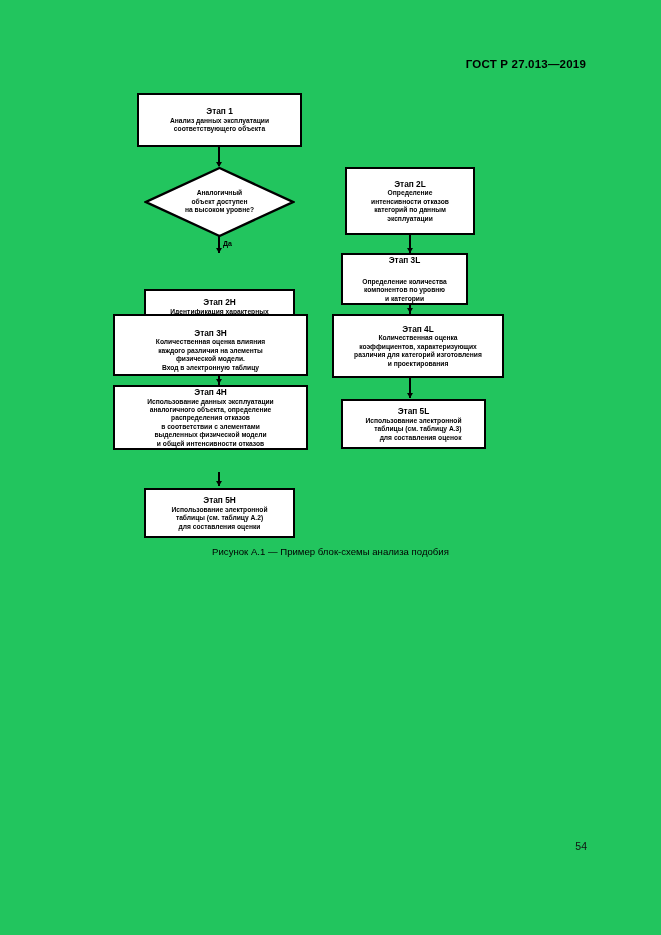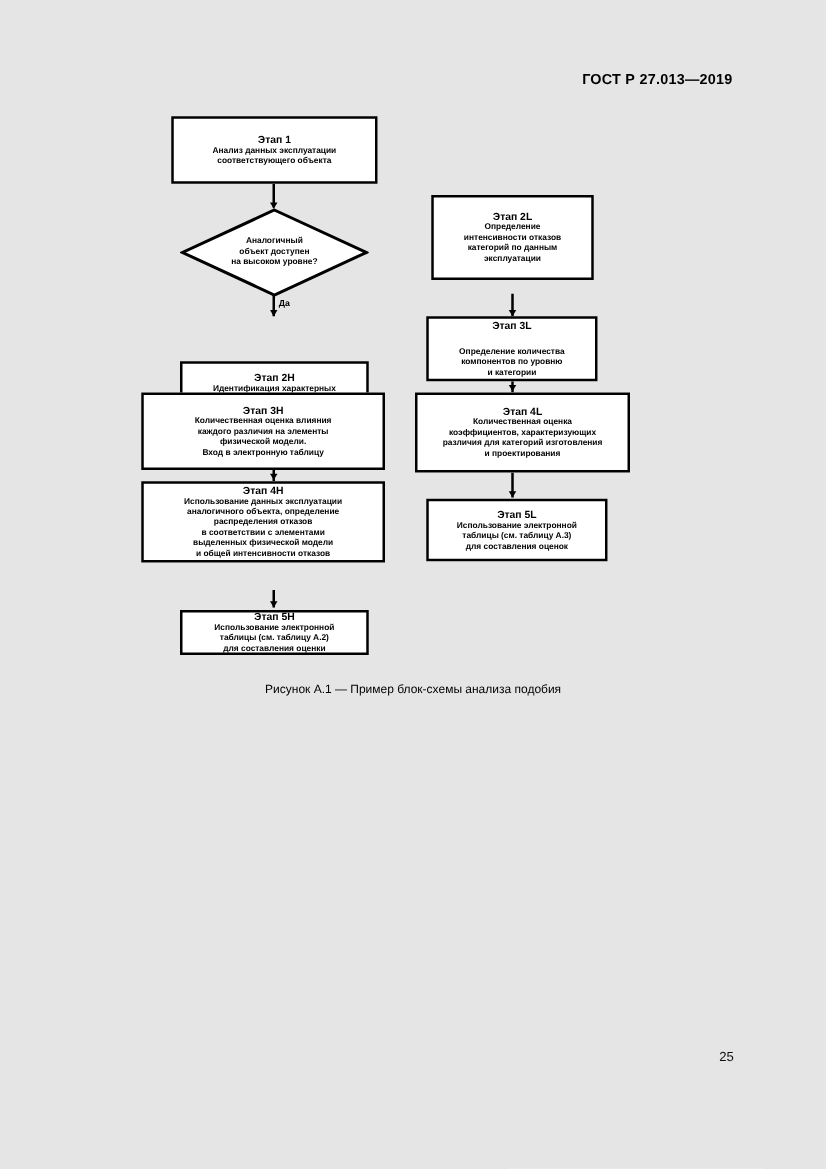--- a/index.html
+++ b/index.html
@@ -14,21 +14,21 @@
     font-family: "Liberation Sans", sans-serif;
     color: #000000;
     overflow: hidden;
   }
 
   .page {
     position: absolute;
     left: 0; top: 0;
     width: 661px;
     height: 935px;
-    background: #e5e5e5;
+    background: #22c55e;
   }
 
   
   .running-head {
     position: absolute;
     right: 75px;
     top: 58px;
     font-size: 11.5px;
     font-weight: bold;
     letter-spacing: 0.2px;
@@ -182,21 +182,21 @@
       <div class="body">
         <span class="ln">Идентификация характерных</span>
         <span class="ln">различий объекта и вход</span>
         <span class="ln">в электронную таблицу</span>
       </div>
     </div>
 
     <div class="conn" style="left:218px; top:305px; height:9px;"></div>
     <div class="arrowhead" style="left:215.6px; top:308px;"></div>
 
-    <div class="node" style="left:113px; top:314px; width:195px; height:62px;">
+    <div class="node" style="left:113px; top:314px; width:195px; height:62px;justify-content:flex-end;">
       <div class="ttl">Этап 3Н</div>
       <div class="body">
         <span class="ln">Количественная оценка влияния</span>
         <span class="ln">каждого различия на элементы</span>
         <span class="ln">физической модели.</span>
         <span class="ln">Вход в электронную таблицу</span>
       </div>
     </div>
 
     <div class="conn" style="left:218px; top:376px; height:9px;"></div>
@@ -210,43 +210,43 @@
         <span class="ln">распределения отказов</span>
         <span class="ln">в соответствии с элементами</span>
         <span class="ln">выделенных физической модели</span>
         <span class="ln">и общей интенсивности отказов</span>
       </div>
     </div>
 
     <div class="conn" style="left:218px; top:472px; height:14px;"></div>
     <div class="arrowhead" style="left:215.6px; top:481px;"></div>
 
-    <div class="node" style="left:144px; top:488px; width:151px; height:36px;">
+    <div class="node" style="left:144px; top:488px; width:151px; height:50px;">
       <div class="ttl">Этап 5Н</div>
       <div class="body">
         <span class="ln">Использование электронной</span>
         <span class="ln">таблицы (см. таблицу А.2)</span>
         <span class="ln">для составления оценки</span>
       </div>
     </div>
 
-    <div class="node" style="left:345px; top:156px; width:130px; height:68px;">
+    <div class="node" style="left:345px; top:167px; width:130px; height:68px;">
       <div class="ttl">Этап 2L</div>
       <div class="body">
         <span class="ln">Определение</span>
         <span class="ln">интенсивности отказов</span>
         <span class="ln">категорий по данным</span>
         <span class="ln">эксплуатации</span>
       </div>
     </div>
 
     <div class="conn" style="left:409px; top:235px; height:18px;"></div>
     <div class="arrowhead" style="left:406.6px; top:248px;"></div>
 
-    <div class="node" style="left:341px; top:253px; width:137px; height:52px;gap:12px;">
+    <div class="node" style="left:341px; top:253px; width:127px; height:52px;gap:12px;">
       <div class="ttl">Этап 3L</div>
       <div class="body">
         <span class="ln">Определение количества</span>
         <span class="ln">компонентов по уровню</span>
         <span class="ln">и категории</span>
       </div>
     </div>
 
     <div class="conn" style="left:409px; top:305px; height:9px;"></div>
     <div class="arrowhead" style="left:406.6px; top:308px;"></div>
@@ -257,28 +257,28 @@
         <span class="ln">Количественная оценка</span>
         <span class="ln">коэффициентов, характеризующих</span>
         <span class="ln">различия для категорий изготовления</span>
         <span class="ln">и проектирования</span>
       </div>
     </div>
 
     <div class="conn" style="left:409px; top:378px; height:20px;"></div>
     <div class="arrowhead" style="left:406.6px; top:393px;"></div>
 
-    <div class="node" style="left:341px; top:399px; width:145px; height:50px;">
+    <div class="node" style="left:341px; top:399px; width:145px; height:50px;text-align:right;">
       <div class="ttl">Этап 5L</div>
       <div class="body">
         <span class="ln">Использование электронной</span>
         <span class="ln">таблицы (см. таблицу А.3)</span>
         <span class="ln">для составления оценок</span>
       </div>
     </div>
 
     <div class="caption">Рисунок А.1 — Пример блок-схемы анализа подобия</div>
 
   </div>
 
-  <div class="page-number">25</div>
+  <div class="page-number">54</div>
 
 </div>
 
 </body></html>

